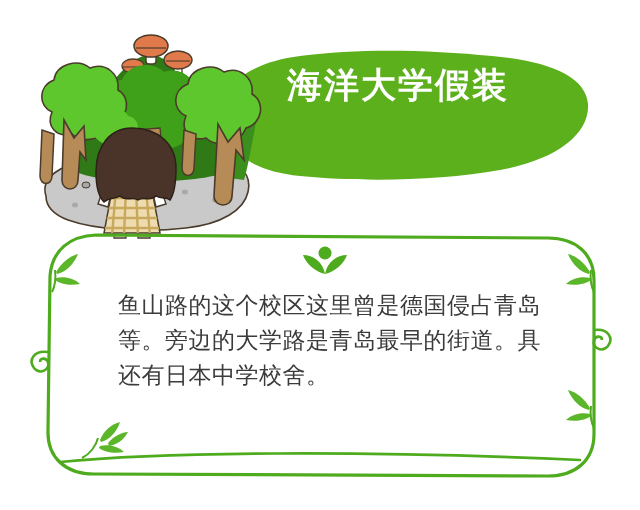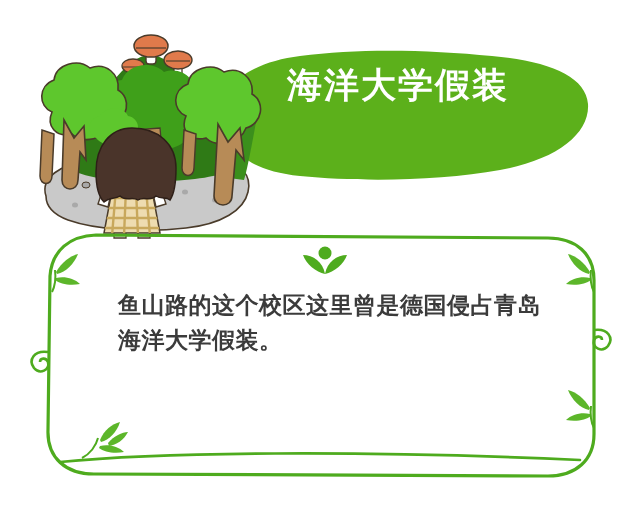--- a/index.html
+++ b/index.html
@@ -51,21 +51,20 @@
   .title-line.l2 {
     letter-spacing: 5px;
   }
 
   
   #body-text {
     position: absolute;
     left: 118px;
     top: 288px;
     width: 418px;
-    font-weight: bold;
   }
   .body-line {
     color: #3b3b3b;
     font-size: 23px;
     line-height: 35px;
     letter-spacing: 0.5px;
     font-family: "DejaVu Sans", "Liberation Sans", sans-serif;
     white-space: nowrap;
   }
 </style>
@@ -259,16 +258,17 @@
       <path d="M591 406 C 590 414, 591 422, 594 428" stroke="#4eab1e" stroke-width="2" fill="none"></path>
     </g>
   </svg>
 
   <div id="title-block">
     <div class="title-line l1">海洋大学假装</div>
   </div>
 
   <div id="body-text">
     <div class="body-line">鱼山路的这个校区这里曾是德国侵占青岛</div>
-    <div class="body-line">海洋大学假装。</div>
+    <div class="body-line">等。旁边的大学路是青岛最早的街道。具</div>
+    <div class="body-line">还有日本中学校舍。</div>
   </div>
 
 </div>
 
 </body></html>

